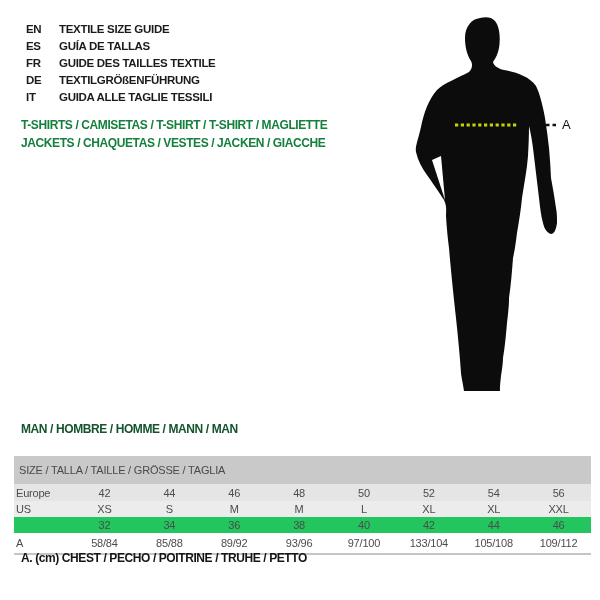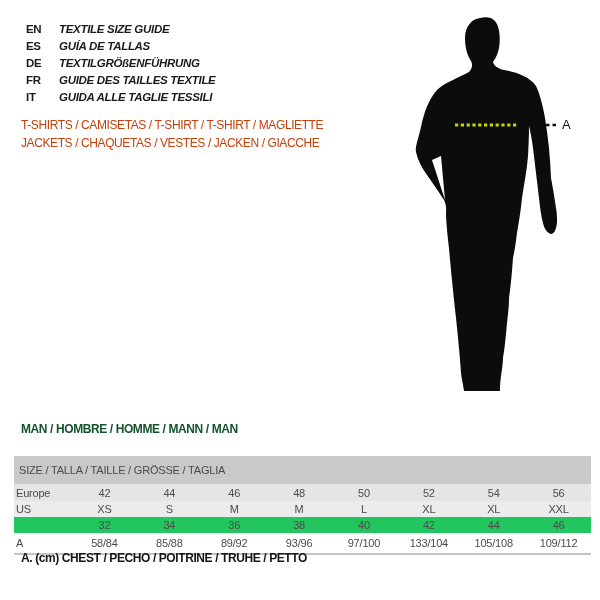--- a/index.html
+++ b/index.html
@@ -14,28 +14,28 @@
 
   
   .lang-block { position: absolute; left: 26px; top: 13px; }
   .lang-row { display: flex; height: 17px; line-height: 17px; }
   .lang-code {
     width: 33px; font-size: 11.5px; font-weight: 700;
     letter-spacing: -0.3px; color: #1b1b1b;
   }
   .lang-label {
     font-size: 11.5px; font-weight: 700;
-    letter-spacing: -0.3px; color: #1b1b1b; white-space: nowrap; font-style: italic;
+    letter-spacing: -0.3px; color: #1b1b1b; white-space: nowrap;
   }
 
   
   .cat-block { position: absolute; left: 21px; top: 109px; }
   .cat-line {
-    font-size: 12px; font-weight: 400; letter-spacing: -0.4px;
-    line-height: 17.5px; color: #c2410c; white-space: nowrap;
+    font-size: 12px; font-weight: 700; letter-spacing: -0.4px;
+    line-height: 17.5px; color: #15803d; white-space: nowrap;
   }
 
   
   .silhouette-wrap { position: absolute; left: 403px; top: 4px; width: 172px; height: 382px; }
   .measure-label {
     position: absolute; left: 562px; top: 109px;
     font-size: 13px; font-weight: 400; color: #111; line-height: 15px;
   }
 
   
@@ -80,26 +80,26 @@
   <div class="lang-block">
     <div class="lang-row">
       <span class="lang-code">EN</span>
       <span class="lang-label">TEXTILE SIZE GUIDE</span>
     </div>
     <div class="lang-row">
       <span class="lang-code">ES</span>
       <span class="lang-label">GUÍA DE TALLAS</span>
     </div>
     <div class="lang-row">
+      <span class="lang-code">FR</span>
+      <span class="lang-label">GUIDE DES TAILLES TEXTILE</span>
+    </div>
+    <div class="lang-row">
       <span class="lang-code">DE</span>
       <span class="lang-label">TEXTILGRÖßENFÜHRUNG</span>
-    </div>
-    <div class="lang-row">
-      <span class="lang-code">FR</span>
-      <span class="lang-label">GUIDE DES TAILLES TEXTILE</span>
     </div>
     <div class="lang-row">
       <span class="lang-code">IT</span>
       <span class="lang-label">GUIDA ALLE TAGLIE TESSILI</span>
     </div>
   </div>
 
   <div class="cat-block">
     <div class="cat-line">T-SHIRTS / CAMISETAS / T-SHIRT / T-SHIRT / MAGLIETTE</div>
     <div class="cat-line">JACKETS / CHAQUETAS / VESTES / JACKEN / GIACCHE</div>

